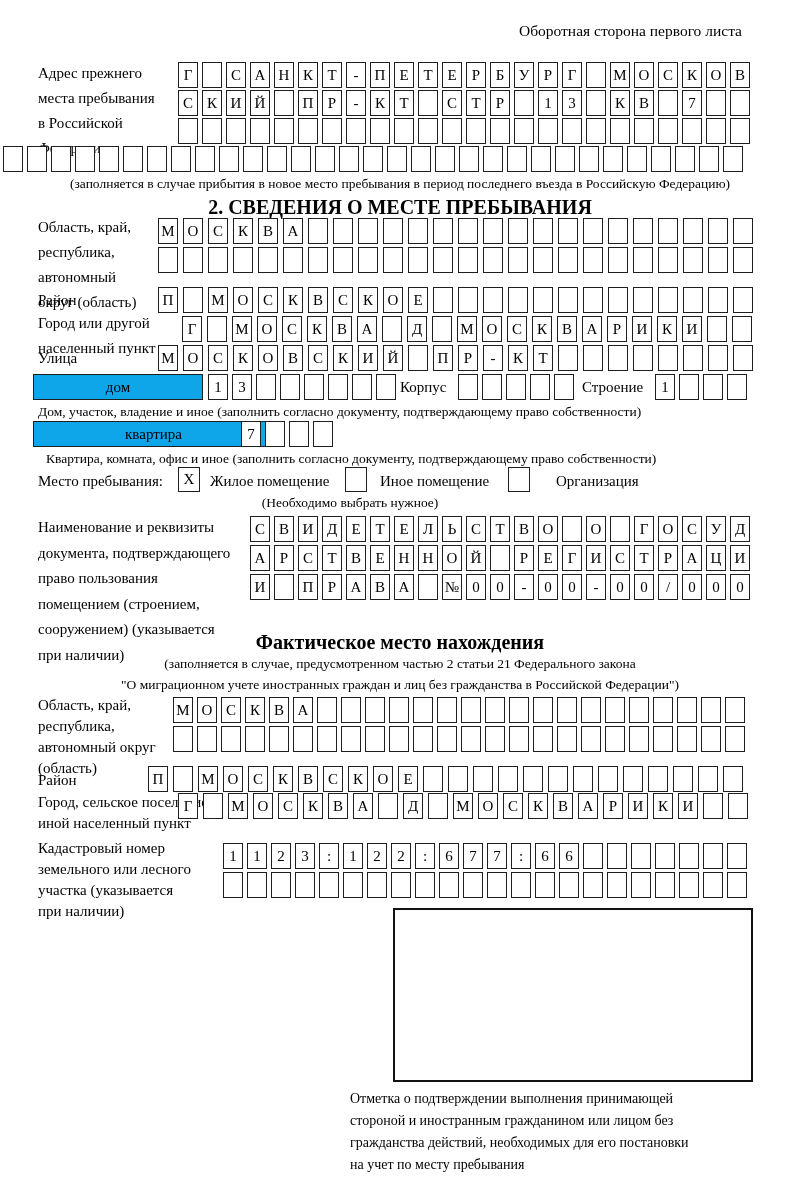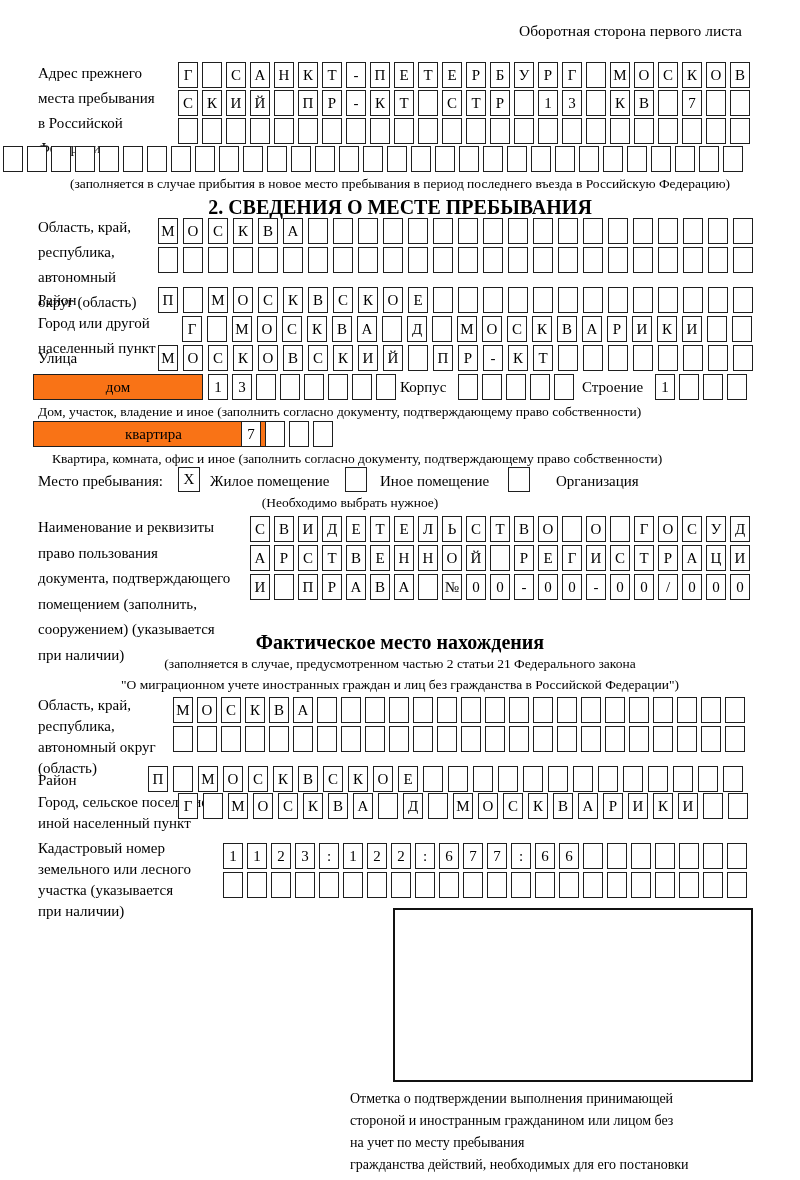--- a/index.html
+++ b/index.html
@@ -4,21 +4,21 @@
 <style>
   html,body{margin:0;padding:0;background:#fff;}
   body{width:800px;height:1180px;font-family:"Liberation Serif","DejaVu Serif",serif;color:#000;}
   .page{position:relative;width:800px;height:1180px;background:#fff;overflow:hidden;}
   .abs{position:absolute;}
   .cells{position:absolute;display:flex;gap:4px;}
   .cells.g5{gap:5px;}
   .cell{flex:0 0 auto;width:20px;height:26px;border:1.6px solid #1f1f1f;box-sizing:border-box;
         display:flex;align-items:center;justify-content:center;font-size:15px;line-height:1;background:#fff;}
   .widebox{position:absolute;height:26px;border:1.6px solid #1f1f1f;box-sizing:border-box;
-        display:flex;align-items:center;justify-content:center;font-size:15px;background:#f97316;}
+        display:flex;align-items:center;justify-content:center;font-size:15px;background:#0ea5e9;}
   .lbl{position:absolute;font-size:15px;line-height:25px;}
   .lbl.tight{line-height:21px;}
   .note{position:absolute;font-size:13.5px;}
   .center{left:0;width:800px;text-align:center;}
   .sechead{position:absolute;font-weight:bold;font-size:20px;}
   .checkbox{position:absolute;width:22px;height:25px;border:1.6px solid #1f1f1f;box-sizing:border-box;
         display:flex;align-items:center;justify-content:center;font-size:15px;background:#fff;}
   .bigbox{position:absolute;left:393px;top:908px;width:360px;height:174px;border:2px solid #111;box-sizing:border-box;background:#fff;}
 </style>
 </head>
@@ -322,36 +322,36 @@
     </div>
   <div class="note" style="left:38px;top:404px;">Дом, участок, владение и иное (заполнить согласно документу, подтверждающему право собственности)</div>
 
   <div class="widebox" style="left:33px;top:421px;width:241px;">квартира</div>
   <div class="cells" style="left:241px;top:421px;">
       <div class="cell">7</div>
       <div class="cell"></div>
       <div class="cell"></div>
       <div class="cell"></div>
     </div>
-  <div class="note" style="left:52px;top:451px;text-align:right;">Квартира, комната, офис и иное (заполнить согласно документу, подтверждающему право собственности)</div>
+  <div class="note" style="left:46px;top:451px;text-align:right;">Квартира, комната, офис и иное (заполнить согласно документу, подтверждающему право собственности)</div>
 
   <div class="lbl" style="left:38px;top:469px;">Место пребывания:</div>
   <div class="checkbox" style="left:178px;top:467px;">X</div>
   <div class="lbl" style="left:210px;top:469px;">Жилое помещение</div>
   <div class="checkbox" style="left:345px;top:467px;"></div>
   <div class="lbl" style="left:380px;top:469px;">Иное помещение</div>
   <div class="checkbox" style="left:508px;top:467px;"></div>
   <div class="lbl" style="left:556px;top:469px;">Организация</div>
   <div class="note" style="left:150px;top:495px;width:400px;text-align:center;">(Необходимо выбрать нужное)</div>
 
   <div class="lbl" style="left:38px;top:515px;line-height:25.5px;">
       <div>Наименование и реквизиты</div>
+      <div>документа, подтверждающего</div>
       <div>право пользования</div>
-      <div>документа, подтверждающего</div>
-      <div>помещением (заполнить,</div>
+      <div>помещением (строением,</div>
       <div>сооружением) (указывается</div>
       <div>при наличии)</div>
     </div>
   <div class="cells" style="left:250px;top:516px;">
       <div class="cell">С</div>
       <div class="cell">В</div>
       <div class="cell">И</div>
       <div class="cell">Д</div>
       <div class="cell">Е</div>
       <div class="cell">Т</div>
@@ -591,17 +591,17 @@
       <div class="cell"></div>
       <div class="cell"></div>
       <div class="cell"></div>
       <div class="cell"></div>
     </div>
 
   <div class="bigbox"></div>
   <div class="abs" style="left:350px;top:1088px;width:450px;text-align:left;font-size:14px;line-height:22px;">
       <div>Отметка о подтверждении выполнения принимающей</div>
       <div>стороной и иностранным гражданином или лицом без</div>
+      <div>гражданства действий, необходимых для его постановки</div>
       <div>на учет по месту пребывания</div>
-      <div>гражданства действий, необходимых для его постановки</div>
     </div>
 
 </div>
 
 </body></html>

